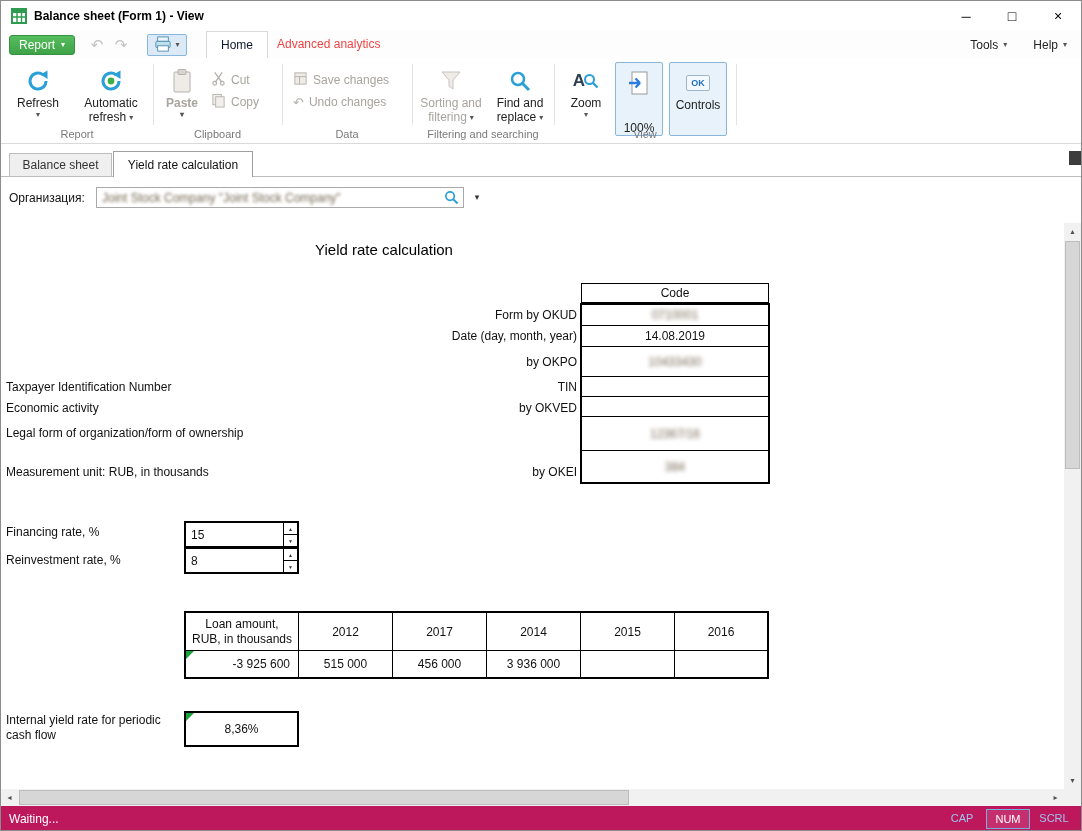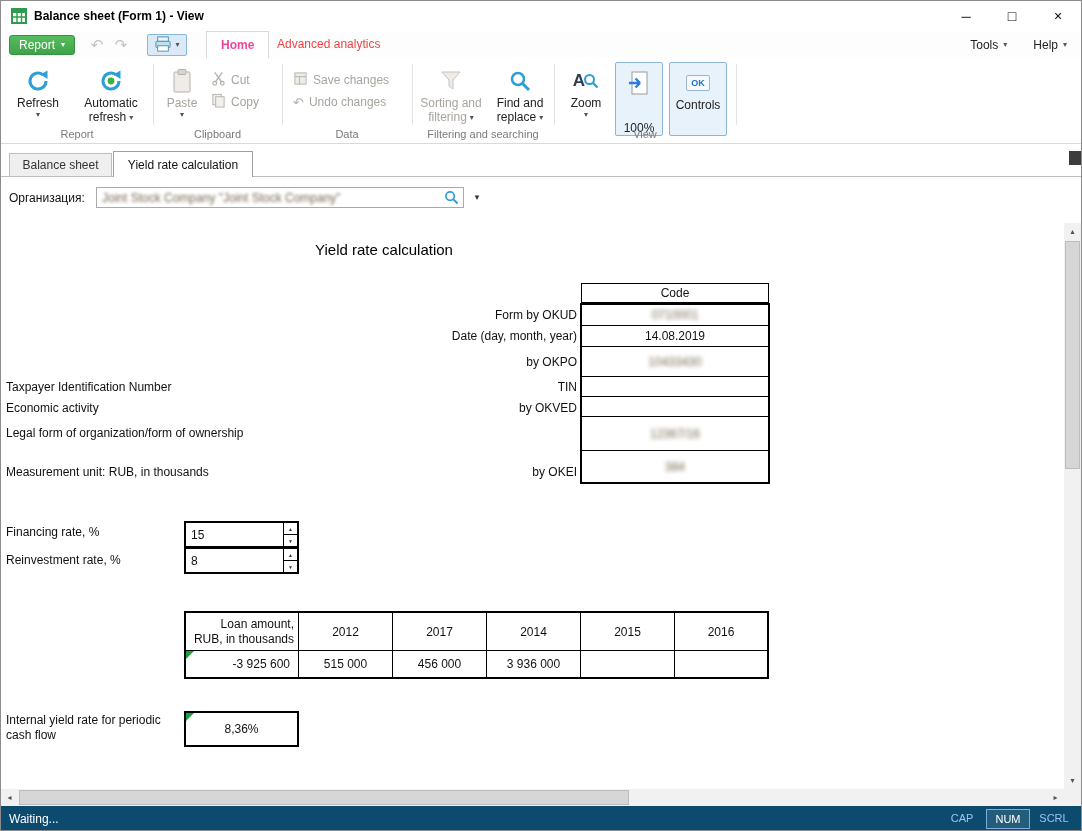--- a/index.html
+++ b/index.html
@@ -21,21 +21,21 @@
   
   .menurow { position:absolute; top:30px; left:0; right:0; height:27px; background:#fdfdfd; }
   .report-btn { position:absolute; left:8px; top:4px; height:20px; padding:0 9px;
                 background:linear-gradient(#56bd5e,#3fa247); border:1px solid #339141; border-radius:3px;
                 color:#fff; display:flex; align-items:center; gap:6px; font-size:12px; }
   .qa { position:absolute; top:0; line-height:27px; font-size:15px; color:#c2c2c2; width:20px; text-align:center; }
   .print-btn { position:absolute; left:146px; top:3px; width:40px; height:22px; background:#dceaf7;
                border:1px solid #86b7dd; border-radius:2px; display:flex; align-items:center;
                justify-content:center; gap:3px; }
   .ribbon-tab { position:absolute; top:0; height:27px; line-height:26px; padding:0 14px; font-size:12px; color:#ef4444; }
-  .ribbon-tab.active { background:#fff; border:1px solid #d9d9d9; border-bottom:none; color:#ec4899;font-weight:bold; }
+  .ribbon-tab.active { background:#fff; border:1px solid #d9d9d9; border-bottom:none; color:#0f172a; }
   .right-menus { position:absolute; right:14px; top:0; height:27px; display:flex; gap:26px; }
   .menu-item { display:flex; align-items:center; gap:5px; font-size:12px; color:#222; }
   .caret { font-size:8px; color:#555; line-height:1; }
   .caret-w { font-size:8px; color:#fff; line-height:1; }
 
   
   .toolbar { position:absolute; top:57px; left:0; right:0; height:86px; background:#fff;
              border-bottom:1px solid #d9d9d9; }
   .rbtn { position:absolute; top:3px; height:78px; display:flex; flex-direction:column; align-items:center;
           padding-top:5px; gap:1px; font-size:12px; color:#222; }
@@ -85,21 +85,21 @@
   .spinner { position:absolute; left:183px; width:115px; height:27px; border:2px solid #000; background:#fff; display:flex; }
   .spinner .val { flex:1; padding:0 5px; display:flex; align-items:center; font-size:12px; }
   .spinner .arrows { width:14px; border-left:1px solid #000; display:flex; flex-direction:column; }
   .spinner .arrows .sa { flex:1; display:flex; align-items:center; justify-content:center; font-size:5px; color:#333; }
   .spinner .arrows .sa:first-child { border-bottom:1px solid #000; }
 
   .loan { position:absolute; left:183px; top:434px; border:2px solid #000; display:grid;
           grid-template-columns:113px 94px 94px 94px 94px 92px; background:#fff; }
   .loan .hc { border-right:1px solid #000; border-bottom:1px solid #000; height:38px; display:flex;
               align-items:center; justify-content:center; font-size:12px; }
-  .loan .hc.first { justify-content:flex-start; text-align:right; padding:14px 4px; line-height:15px; }
+  .loan .hc.first { justify-content:flex-start; text-align:center; padding:14px 4px; line-height:15px; }
   .loan .hc.last, .loan .dc.last { border-right:none; }
   .loan .dc { border-right:1px solid #000; height:26px; display:flex; align-items:center; justify-content:center;
               position:relative; font-size:12px; }
   .loan .dc.first { justify-content:flex-end; padding-right:8px; }
   .corner { position:absolute; top:0; left:0; width:0; height:0;
             border-top:8px solid #1ca23d; border-right:8px solid transparent; }
 
   .irr-label { position:absolute; left:5px; top:536px; width:172px; font-size:12px; line-height:15px; }
   .irr-box { position:absolute; left:183px; top:534px; width:115px; height:36px; border:2px solid #000;
              display:flex; align-items:center; justify-content:center; font-size:12px; position:absolute; }
@@ -109,21 +109,21 @@
   .sbtn-v { position:absolute; left:0; width:17px; height:17px; display:flex; align-items:center;
             justify-content:center; font-size:8px; color:#505050; }
   .vthumb { position:absolute; left:1px; width:15px; top:18px; height:228px; background:#d6d6d6; border:1px solid #bdbdbd; }
   .hscroll { position:absolute; left:0; top:612px; width:1063px; height:17px; background:#f1f1f1; }
   .sbtn-h { position:absolute; top:0; width:17px; height:17px; display:flex; align-items:center;
             justify-content:center; font-size:8px; color:#505050; }
   .hthumb { position:absolute; top:1px; height:15px; left:18px; width:610px; background:#d6d6d6; border:1px solid #bdbdbd; }
   .scroll-corner { position:absolute; right:0; top:612px; width:17px; height:17px; background:#f1f1f1; }
 
   
-  .statusbar { position:absolute; left:0; right:0; top:805px; height:26px; background:#0c4a6e; color:#fff; }
+  .statusbar { position:absolute; left:0; right:0; top:805px; height:26px; background:#be185d; color:#fff; }
   .status-text { position:absolute; left:8px; line-height:26px; font-size:12px; }
   .kbd-set { position:absolute; right:5px; top:3px; display:flex; gap:2px; }
   .kbd-ind { width:44px; height:20px; line-height:19px; text-align:center; font-size:11px; color:#9dc4ef; }
   .kbd-ind.active { color:#fff; border:1px solid #79aede; background:rgba(255,255,255,0.10); }
 </style>
 </head>
 <body>
 
 <div id="window">
 
@@ -201,21 +201,21 @@
         </svg>
       </span>
       <span class="lbl">Automatic</span>
       <span class="lbl2">
         <span>refresh</span>
         <span class="caret">▾</span>
       </span>
     </div>
     <div class="tb-div" style="left:152px;"></div>
 
-    <div class="rbtn disabled" style="left:158px;width:46px;">
+    <div class="rbtn disabled" style="left:158px;width:46px;font-weight:bold;">
       <span class="icon-wrap">
         <svg width="22" height="26" viewBox="0 0 22 26">
           <rect x="3" y="4" width="16" height="20" rx="1" fill="#efece8" stroke="#b5b2ad"></rect>
           <rect x="7" y="1.5" width="8" height="5" rx="1" fill="#d8d5d0" stroke="#b5b2ad"></rect>
         </svg>
       </span>
       <span class="lbl">Paste</span>
       <span class="caret">▾</span>
     </div>
     <div class="sbtn disabled" style="left:210px;top:12px;">

